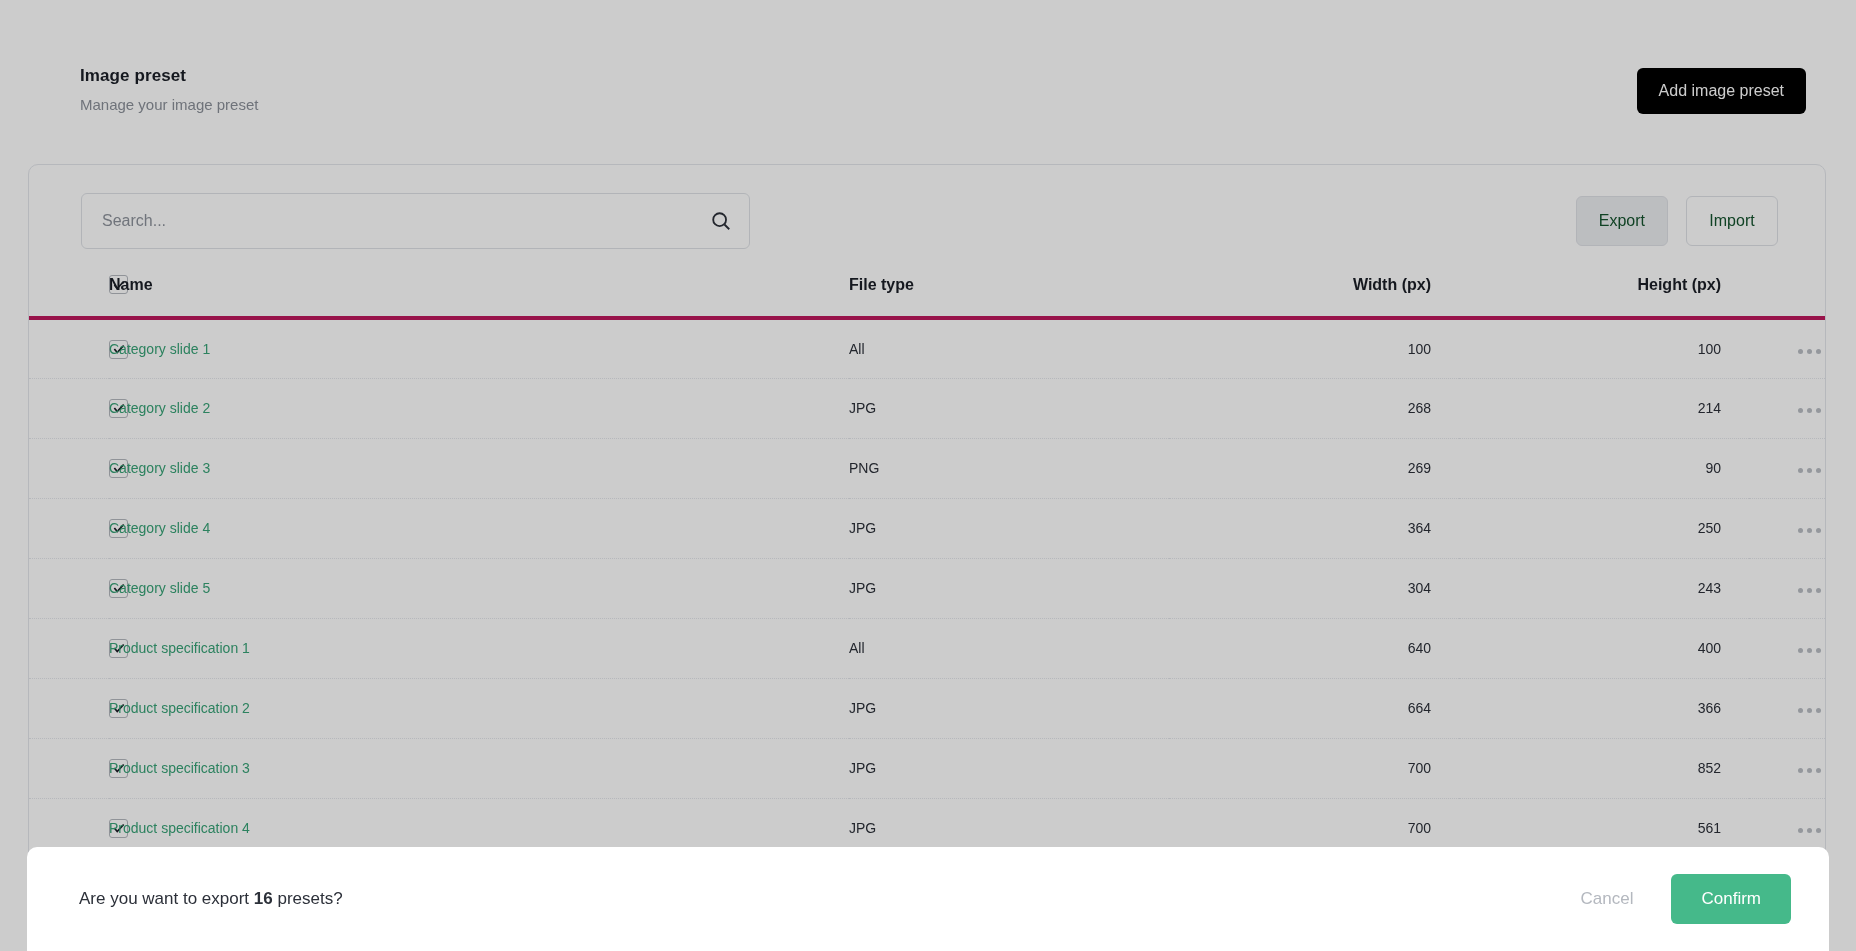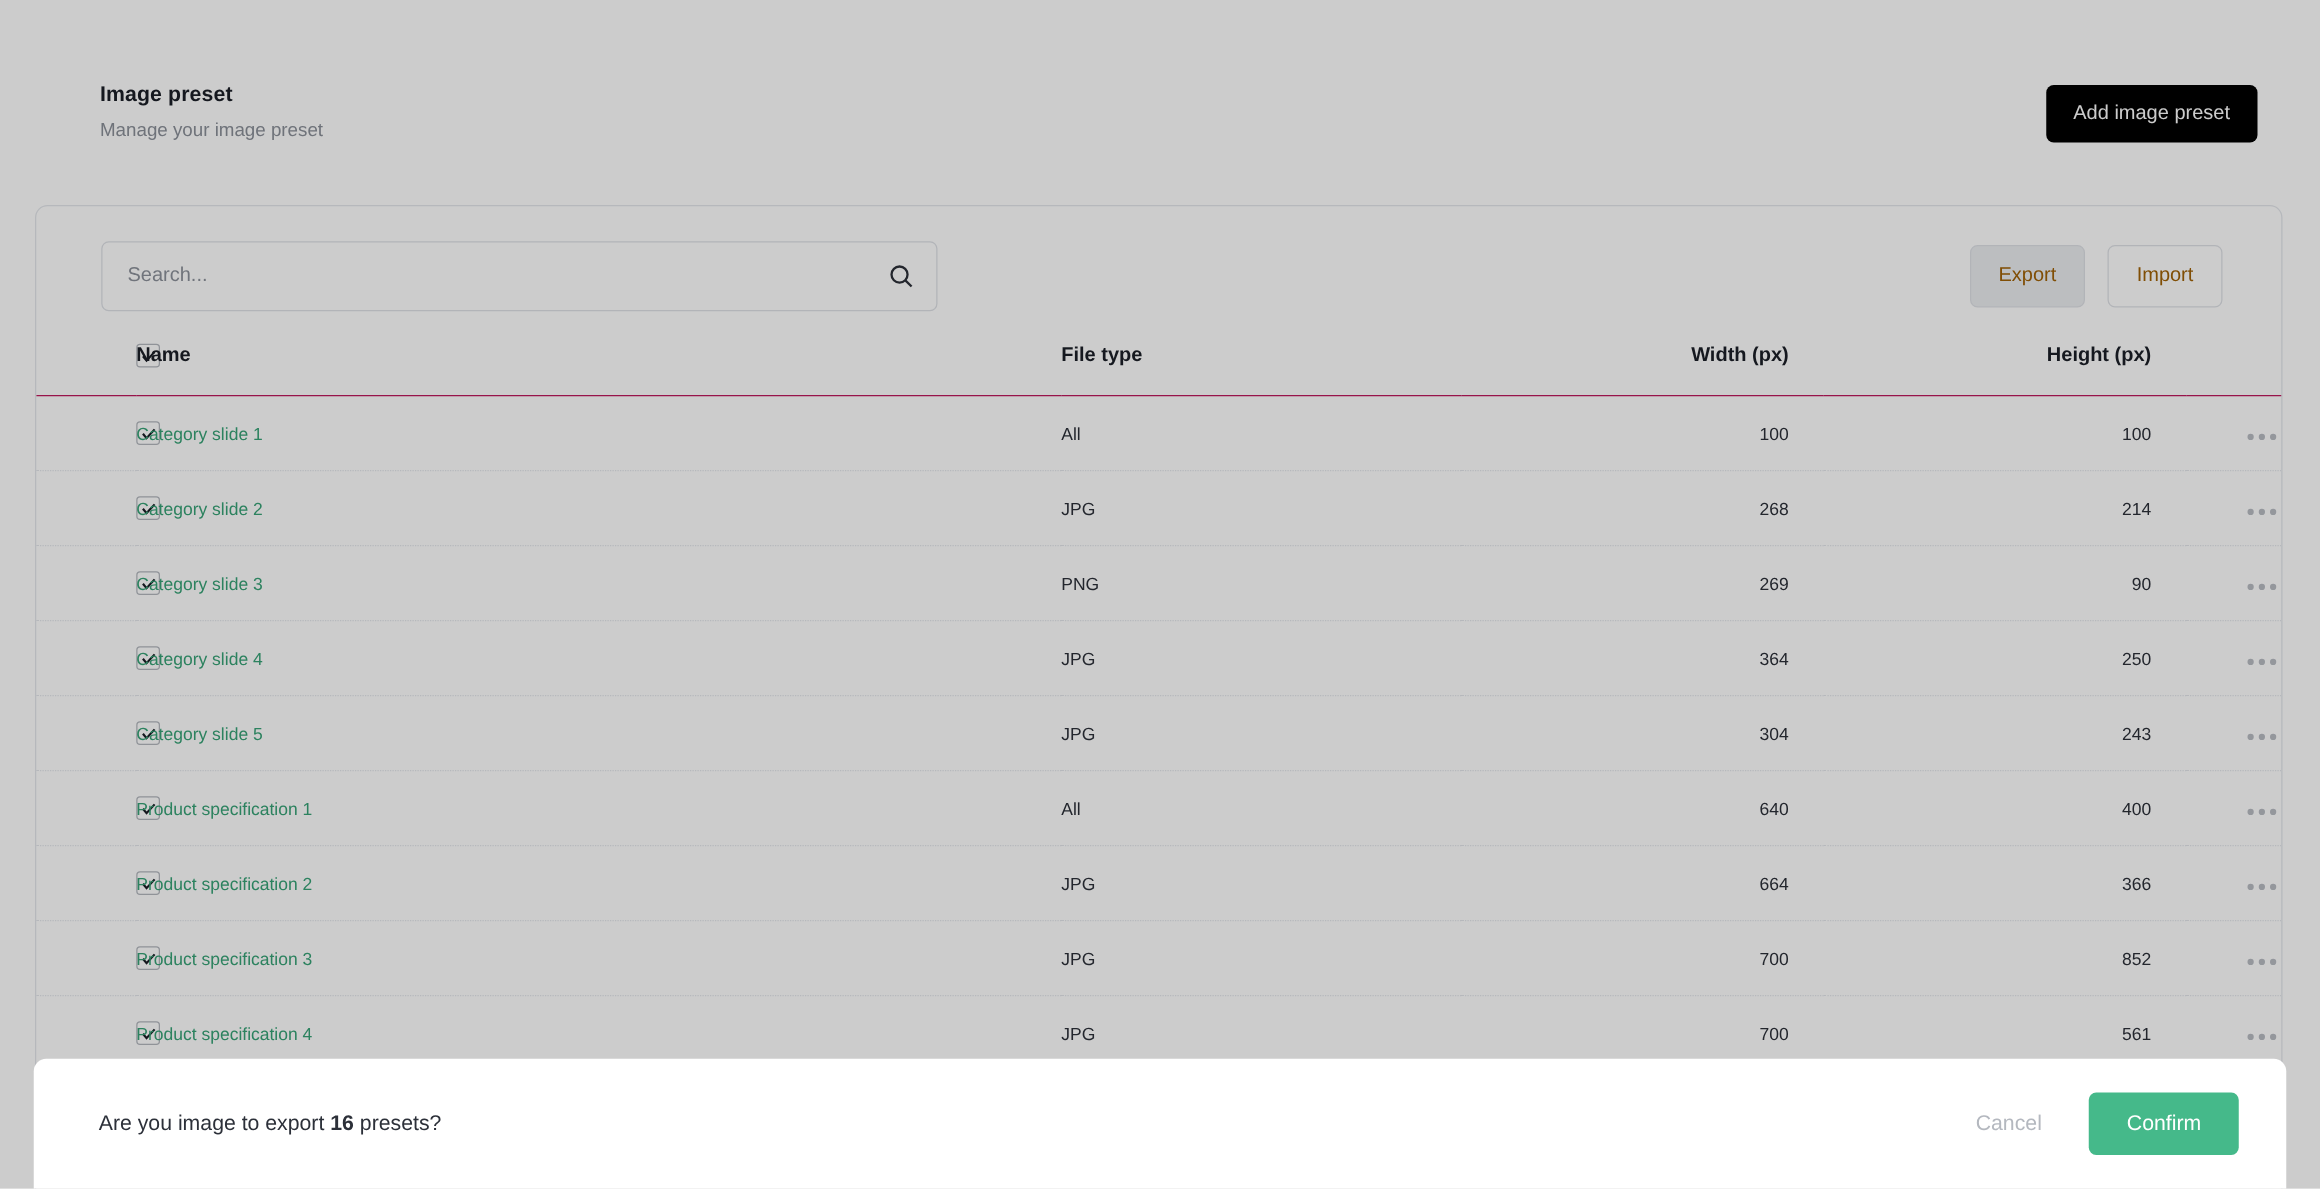--- a/index.html
+++ b/index.html
@@ -120,39 +120,39 @@
   .toolbar-actions { display: flex; gap: 18px; padding-right: 2px; }
   .btn-ghost {
     height: 50px;
     min-width: 92px;
     padding: 0 22px;
     border: 1px solid #dfe2e7;
     border-radius: 6px;
     background: #ffffff;
     font-size: 16px;
     font-family: "Liberation Sans", sans-serif;
-    color: #a16207;
+    color: #14532d;
     cursor: pointer;
   }
   .btn-ghost.is-active { background: #eceef1; }
 
   
   .preset-table {
     width: 100%;
     border-collapse: collapse;
     margin-top: 26px;
     table-layout: fixed;
   }
   .preset-table thead th {
     font-size: 16px;
     font-weight: bold;
     color: #1b1f27;
     text-align: left;
     padding: 0 0 22px 0;
-    border-bottom: 1px solid #be185d;
+    border-bottom: 4px solid #be185d;
   }
   .preset-table tbody td {
     font-size: 14px;
     color: #2c3039;
     padding: 0;
     height: 60px;
     border-bottom: 1px dotted #e4e7ec;
   }
 
   .col-check  { width: 80px;  padding-left: 80px !important; }
@@ -430,21 +430,21 @@
           </tr>
         </tbody>
     </table>
 
   </div>
 
   <div id="dim-layer"></div>
 
   <div class="confirm-bar">
     <div class="confirm-text">
-      <span>Are you image to export </span><b>16</b><span> presets?</span>
+      <span>Are you want to export </span><b>16</b><span> presets?</span>
     </div>
     <div class="confirm-actions">
       <button class="btn-cancel">Cancel</button>
       <button class="btn-confirm">Confirm</button>
     </div>
   </div>
 
 </div>
 
 </body></html>

